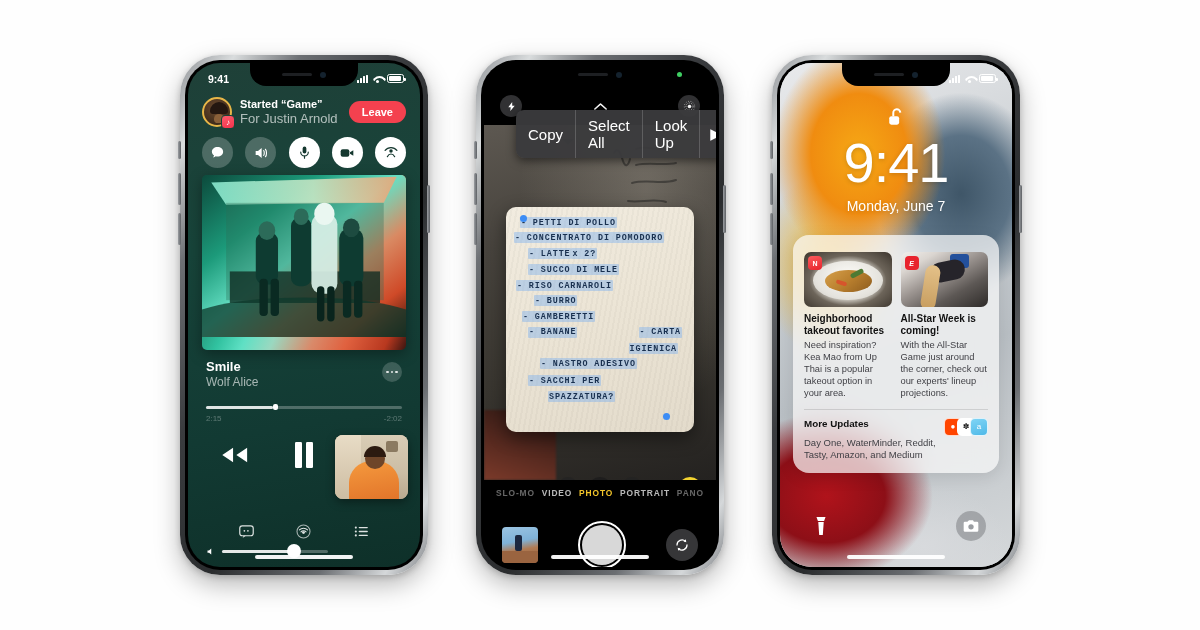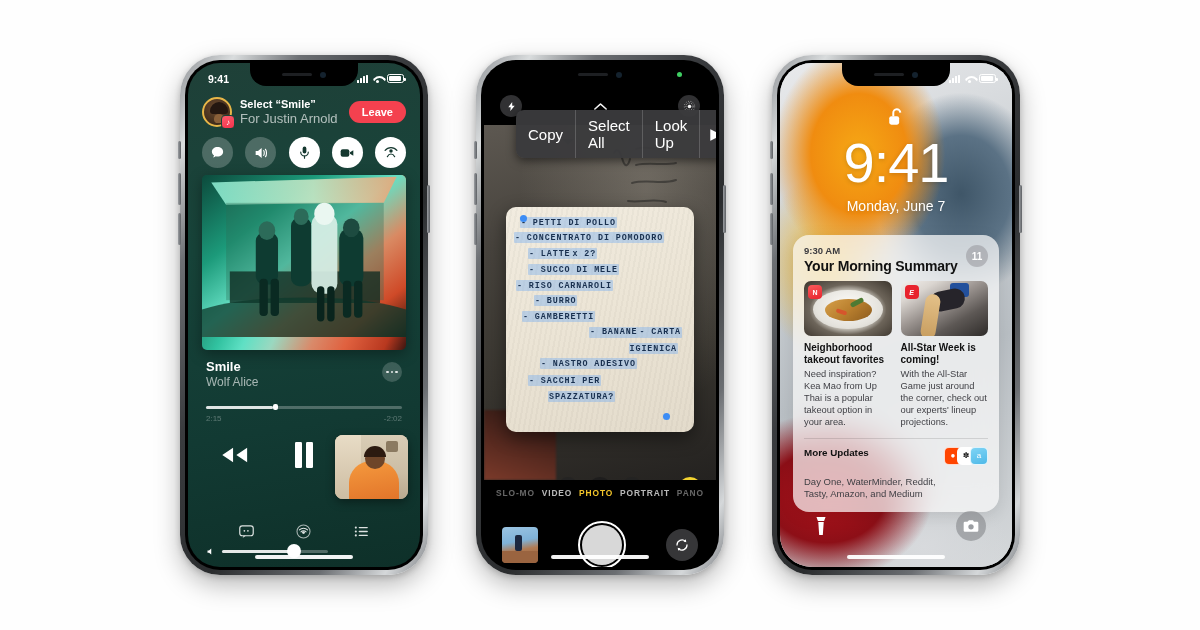--- a/index.html
+++ b/index.html
@@ -331,21 +331,21 @@
     background: #23509c; }
   .app-badge { position: absolute; left: 4px; top: 4px; width: 14px; height: 14px; border-radius: 4px;
     display: flex; align-items: center; justify-content: center; font-size: 7px; font-weight: bold; color: #fff; }
   .app-badge.news { background: linear-gradient(160deg,#fb5c5c,#e8232d); }
   .app-badge.espn { background: #e8232d; color: #fff; font-style: italic; }
   .sc-ctitle { font-size: 10px; font-weight: bold; color: #111; margin-top: 6px; line-height: 1.22; }
   .sc-cbody { font-size: 9.3px; color: #3f3f44; margin-top: 3px; line-height: 1.28; }
   .sc-div { height: 1px; background: rgba(0,0,0,.12); margin: 9px 0 8px 0; }
   .sc-more { display: flex; align-items: flex-start; justify-content: space-between; gap: 8px; }
   .sc-more-t { font-size: 9.8px; font-weight: bold; color: #111; }
-  .sc-more-b { font-size: 9.5px; color: #3f3f44; line-height: 1.3; margin-top: 18px; }
+  .sc-more-b { font-size: 9.5px; color: #3f3f44; line-height: 1.3; margin-top: 8px; }
   .mini-icons { display: flex; flex: 0 0 auto; }
   .mini-icons .mi2 { width: 18px; height: 18px; border-radius: 5px; margin-left: -5px;
     border: 1.2px solid rgba(255,255,255,.8); display:flex; align-items:center; justify-content:center;
     font-size: 8px; color: #fff; }
   .mi2.reddit { background: #ff4500; }
   .mi2.tasty { background: #ffffff; color: #111; }
   .mi2.amazon { background: linear-gradient(160deg,#7fd4f5,#4fb9e8); }
   .lock-bottom { position: absolute; bottom: 26px; left: 0; right: 0; display: flex;
     align-items: center; justify-content: space-between; padding: 0 26px; z-index: 20; }
   .lock-bottom .lb { width: 30px; height: 30px; border-radius: 50%;
@@ -384,21 +384,21 @@
               </span>
           </span>
         </div>
 
         <div class="sp-banner">
           <div class="sp-avatar">
             <div class="ring"></div>
             <div class="badge">♪</div>
           </div>
           <div class="sp-text">
-            <div class="sp-title">Select “Smile”</div>
+            <div class="sp-title">Started “Game”</div>
             <div class="sp-sub">For Justin Arnold ›</div>
           </div>
           <button class="leave-btn">Leave</button>
         </div>
 
         <div class="ft-controls">
           <div class="ctl dim">
             <svg width="15" height="15" viewBox="0 0 24 24">
                 <path fill="currentColor" d="M12 3C6.9 3 3 6.4 3 10.6c0 2.4 1.3 4.5 3.4 5.9-.1 1-.6 2.3-1.5 3.3 1.8-.3 3.3-1 4.3-1.7 .9.2 1.8.3 2.8.3 5.1 0 9-3.4 9-7.8S17.1 3 12 3z"></path>
               </svg>
@@ -611,21 +611,21 @@
               <div class="line" style="padding-left:6px"><span class="sel">- PETTI DI POLLO</span></div>
               <div class="line" style="padding-left:0"><span class="sel">- CONCENTRATO DI POMODORO</span></div>
               <div class="line" style="padding-left:14px;display:flex;padding-right:6px">
                 <span class="sel">- LATTE</span>
                 <span class="sel">x 2?</span>
               </div>
               <div class="line" style="padding-left:14px"><span class="sel">- SUCCO DI MELE</span></div>
               <div class="line" style="padding-left:2px"><span class="sel">- RISO CARNAROLI</span></div>
               <div class="line" style="padding-left:20px"><span class="sel">- BURRO</span></div>
               <div class="line" style="padding-left:8px"><span class="sel">- GAMBERETTI</span></div>
-              <div class="line" style="padding-left:14px;display:flex;justify-content:flex-end;padding-right:4px">
+              <div class="line" style="padding-left:14px;display:flex;justify-content:space-between;padding-right:4px">
                 <span class="sel">- BANANE</span>
                 <span class="sel">- CARTA</span>
               </div>
               <div class="line" style="text-align:right;padding-right:8px"><span class="sel">IGIENICA</span></div>
               <div class="line" style="padding-left:26px"><span class="sel">- NASTRO ADESIVO</span></div>
               <div class="line" style="padding-left:14px;margin-top:7px"><span class="sel">- SACCHI PER</span></div>
               <div class="line" style="padding-left:34px"><span class="sel">SPAZZATURA?</span></div>
             </div>
           </div>
 
@@ -713,27 +713,20 @@
               <rect x="2.5" y="10" width="11" height="9.5" rx="2.4" fill="#ffffff"></rect>
             </svg>
         </div>
 
         <div class="clock">
           <div class="t">9:41</div>
           <div class="d">Monday, June 7</div>
         </div>
 
         <div class="summary-card">
-          <div class="sc-head">
-            <div>
-              <div class="sc-time">9:30 AM</div>
-              <div class="sc-title">Your Morning Summary</div>
-            </div>
-            <div class="sc-count">11</div>
-          </div>
 
           <div class="sc-grid">
             <div>
               <div class="sc-thumb food">
                 <div class="plate"></div>
                   <div class="noodles"></div>
                   <div class="veg"></div>
                   <div class="veg2"></div>
                 <div class="app-badge news">N</div>
               </div>

